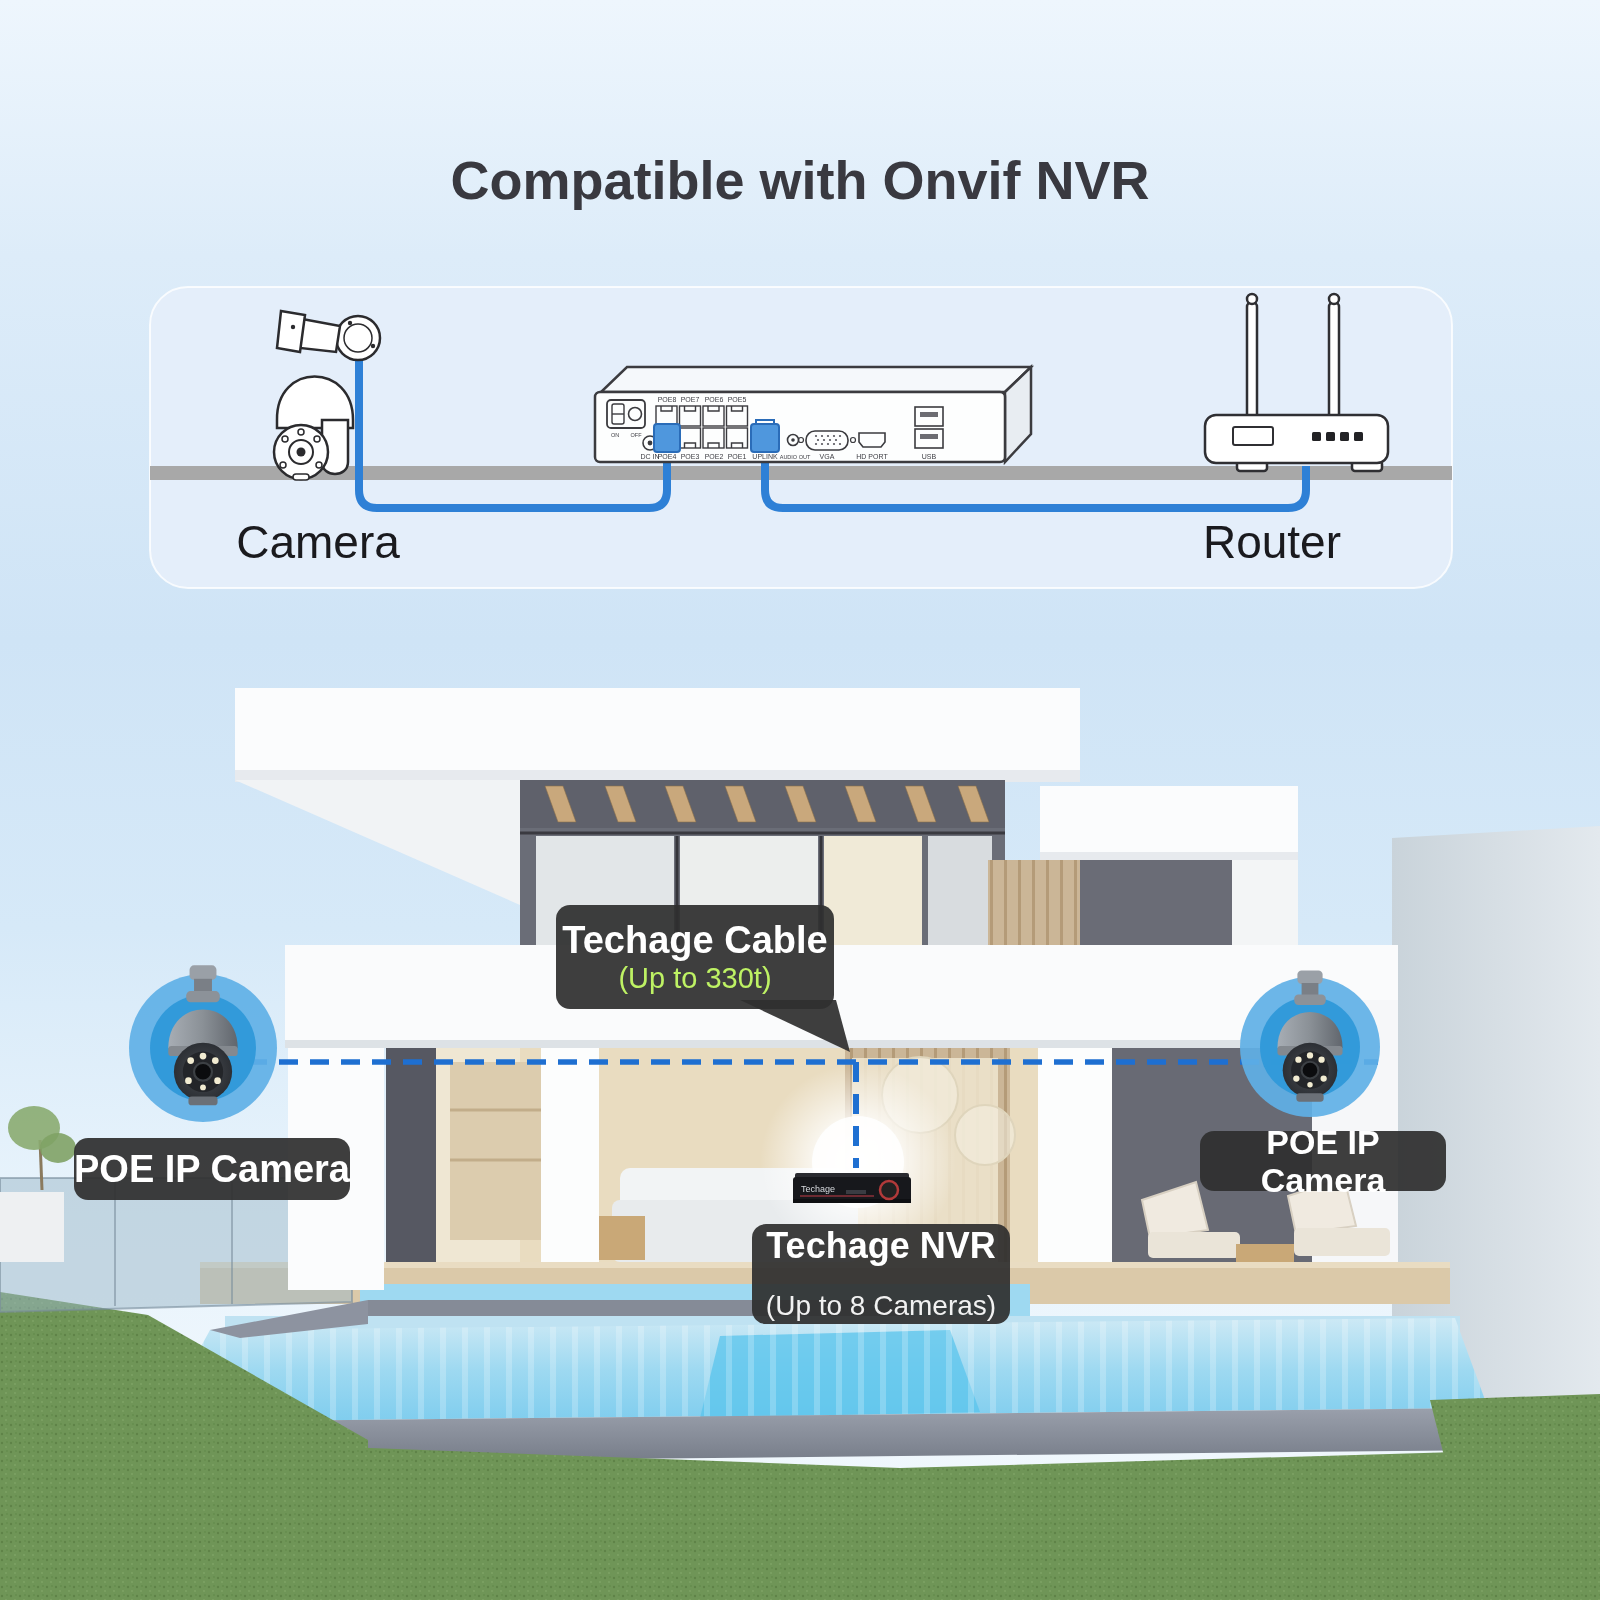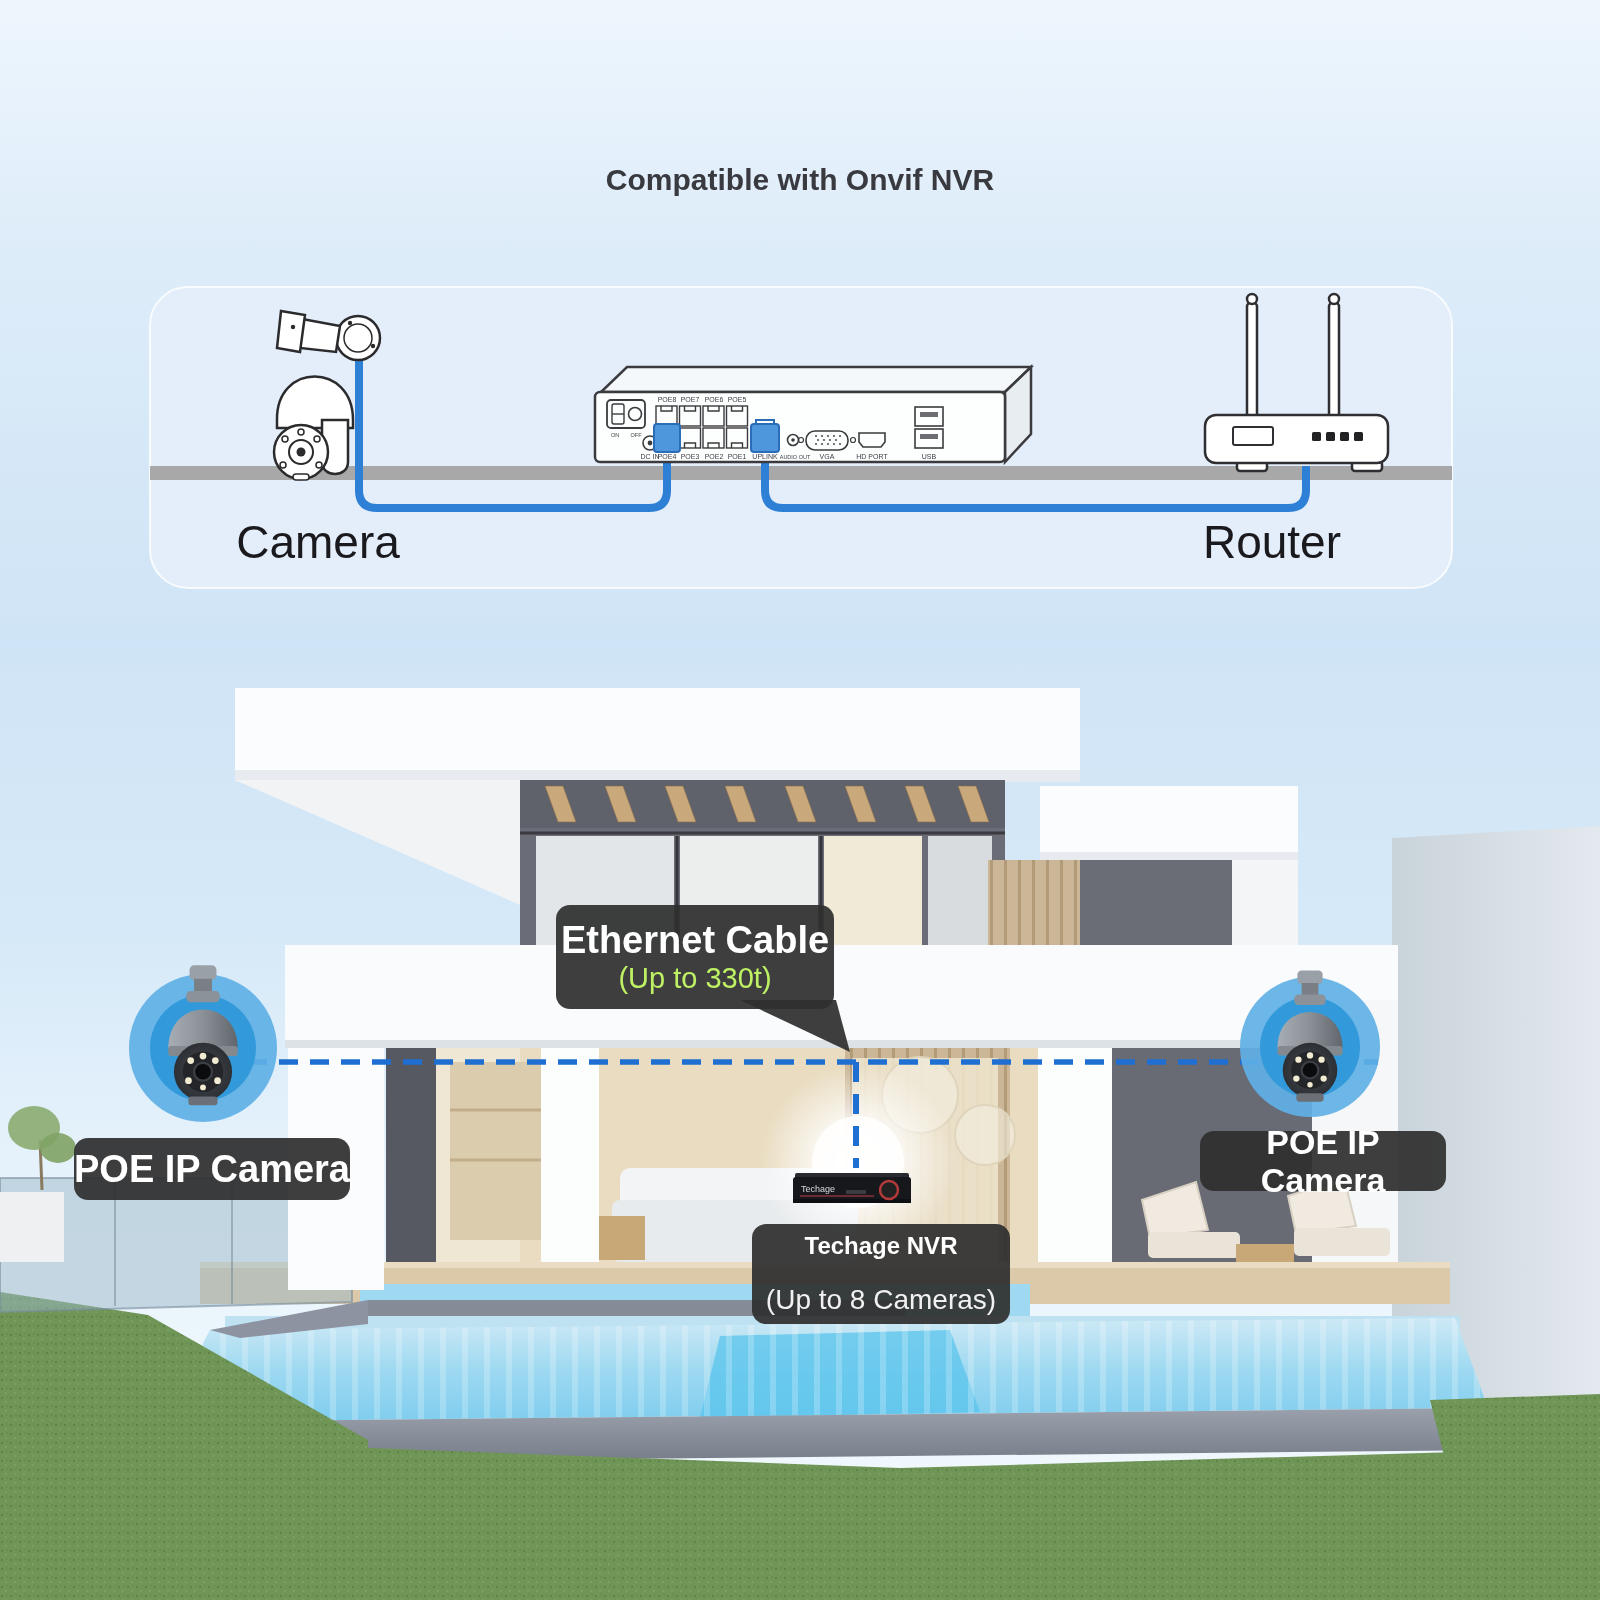--- a/index.html
+++ b/index.html
@@ -4,33 +4,33 @@
 <style>
   html,body{margin:0;padding:0;background:#fff;}
   #stage{
     position:relative;width:1600px;height:1600px;overflow:hidden;
     font-family:"Liberation Sans","DejaVu Sans",sans-serif;
     background:linear-gradient(180deg,#eef6fd 0%,#ddecf9 16%,#cfe4f6 40%,#d6e9f8 58%,#e9f4fc 76%,#f3f9fd 100%);
   }
   #artwork{position:absolute;left:0;top:0;width:1600px;height:1600px;z-index:1;}
   .txt{position:absolute;z-index:3;display:flex;align-items:center;justify-content:center;text-align:center;}
   .page-title{left:0;top:40px;width:1600px;height:90px;font-size:66px;font-weight:bold;color:#0d0d10;letter-spacing:-1px;}
-  .page-subtitle{left:0;top:150px;width:1600px;height:60px;font-size:30px;font-weight:bold;color:#393940;}
+  .page-subtitle{left:0;top:150px;width:1600px;height:60px;font-size:54px;font-weight:bold;color:#393940;}
   .dev-label{height:56px;font-size:46px;font-weight:400;color:#1a1a1e;}
   .lbl-camera{left:218px;top:514px;width:200px;}
   .lbl-nvr{left:665px;top:514px;width:240px;}
   .lbl-router{left:1172px;top:514px;width:200px;}
   .callout{background:rgba(47,47,47,0.93);border-radius:14px;color:#ffffff;flex-direction:column;line-height:1.12;}
   .co-ethernet{left:556px;top:905px;width:278px;height:104px;}
   .co-ethernet .l1{font-size:38px;font-weight:bold;}
   .co-ethernet .l2{font-size:29px;color:#bef264;}
   .co-left-cam{left:74px;top:1138px;width:276px;height:62px;font-size:38px;font-weight:bold;}
   .co-right-cam{left:1200px;top:1131px;width:246px;height:60px;font-size:34px;font-weight:bold;}
   .co-techage{left:752px;top:1224px;width:258px;height:100px;}
-  .co-techage .l1{font-size:24px;font-weight:bold;}
+  .co-techage .l1{font-size:36px;font-weight:bold;}
   .co-techage .l2{font-size:28px;color:#f1f1f1;margin-top:24px;}
   .nvr-brand{left:801px;top:1183px;width:46px;height:12px;font-size:9px;color:#d6d9dd;z-index:3;justify-content:flex-start;}
   .tiny{font-size:7px;fill:#3c3c42;text-anchor:middle;font-family:"Liberation Sans",sans-serif;}
   .tiny5{font-size:5.5px;fill:#3c3c42;text-anchor:middle;font-family:"Liberation Sans",sans-serif;}
 </style>
 </head>
 <body>
 
 <div id="stage">
 
@@ -356,21 +356,21 @@
       </g>
     </g>
   </svg>
 
   <div class="txt page-subtitle">Compatible with Onvif NVR</div>
 
   <div class="txt dev-label lbl-camera">Camera</div>
   <div class="txt dev-label lbl-router">Router</div>
 
   <div class="txt callout co-ethernet">
-    <div class="l1">Ethernet Cable</div>
+    <div class="l1">Techage Cable</div>
     <div class="l2">(Up to 330t)</div>
   </div>
 
   <div class="txt callout co-left-cam">POE IP Camera</div>
   <div class="txt callout co-right-cam">POE IP Camera</div>
 
   <div class="txt callout co-techage">
     <div class="l1">Techage NVR</div>
     <div class="l2">(Up to 8 Cameras)</div>
   </div>

